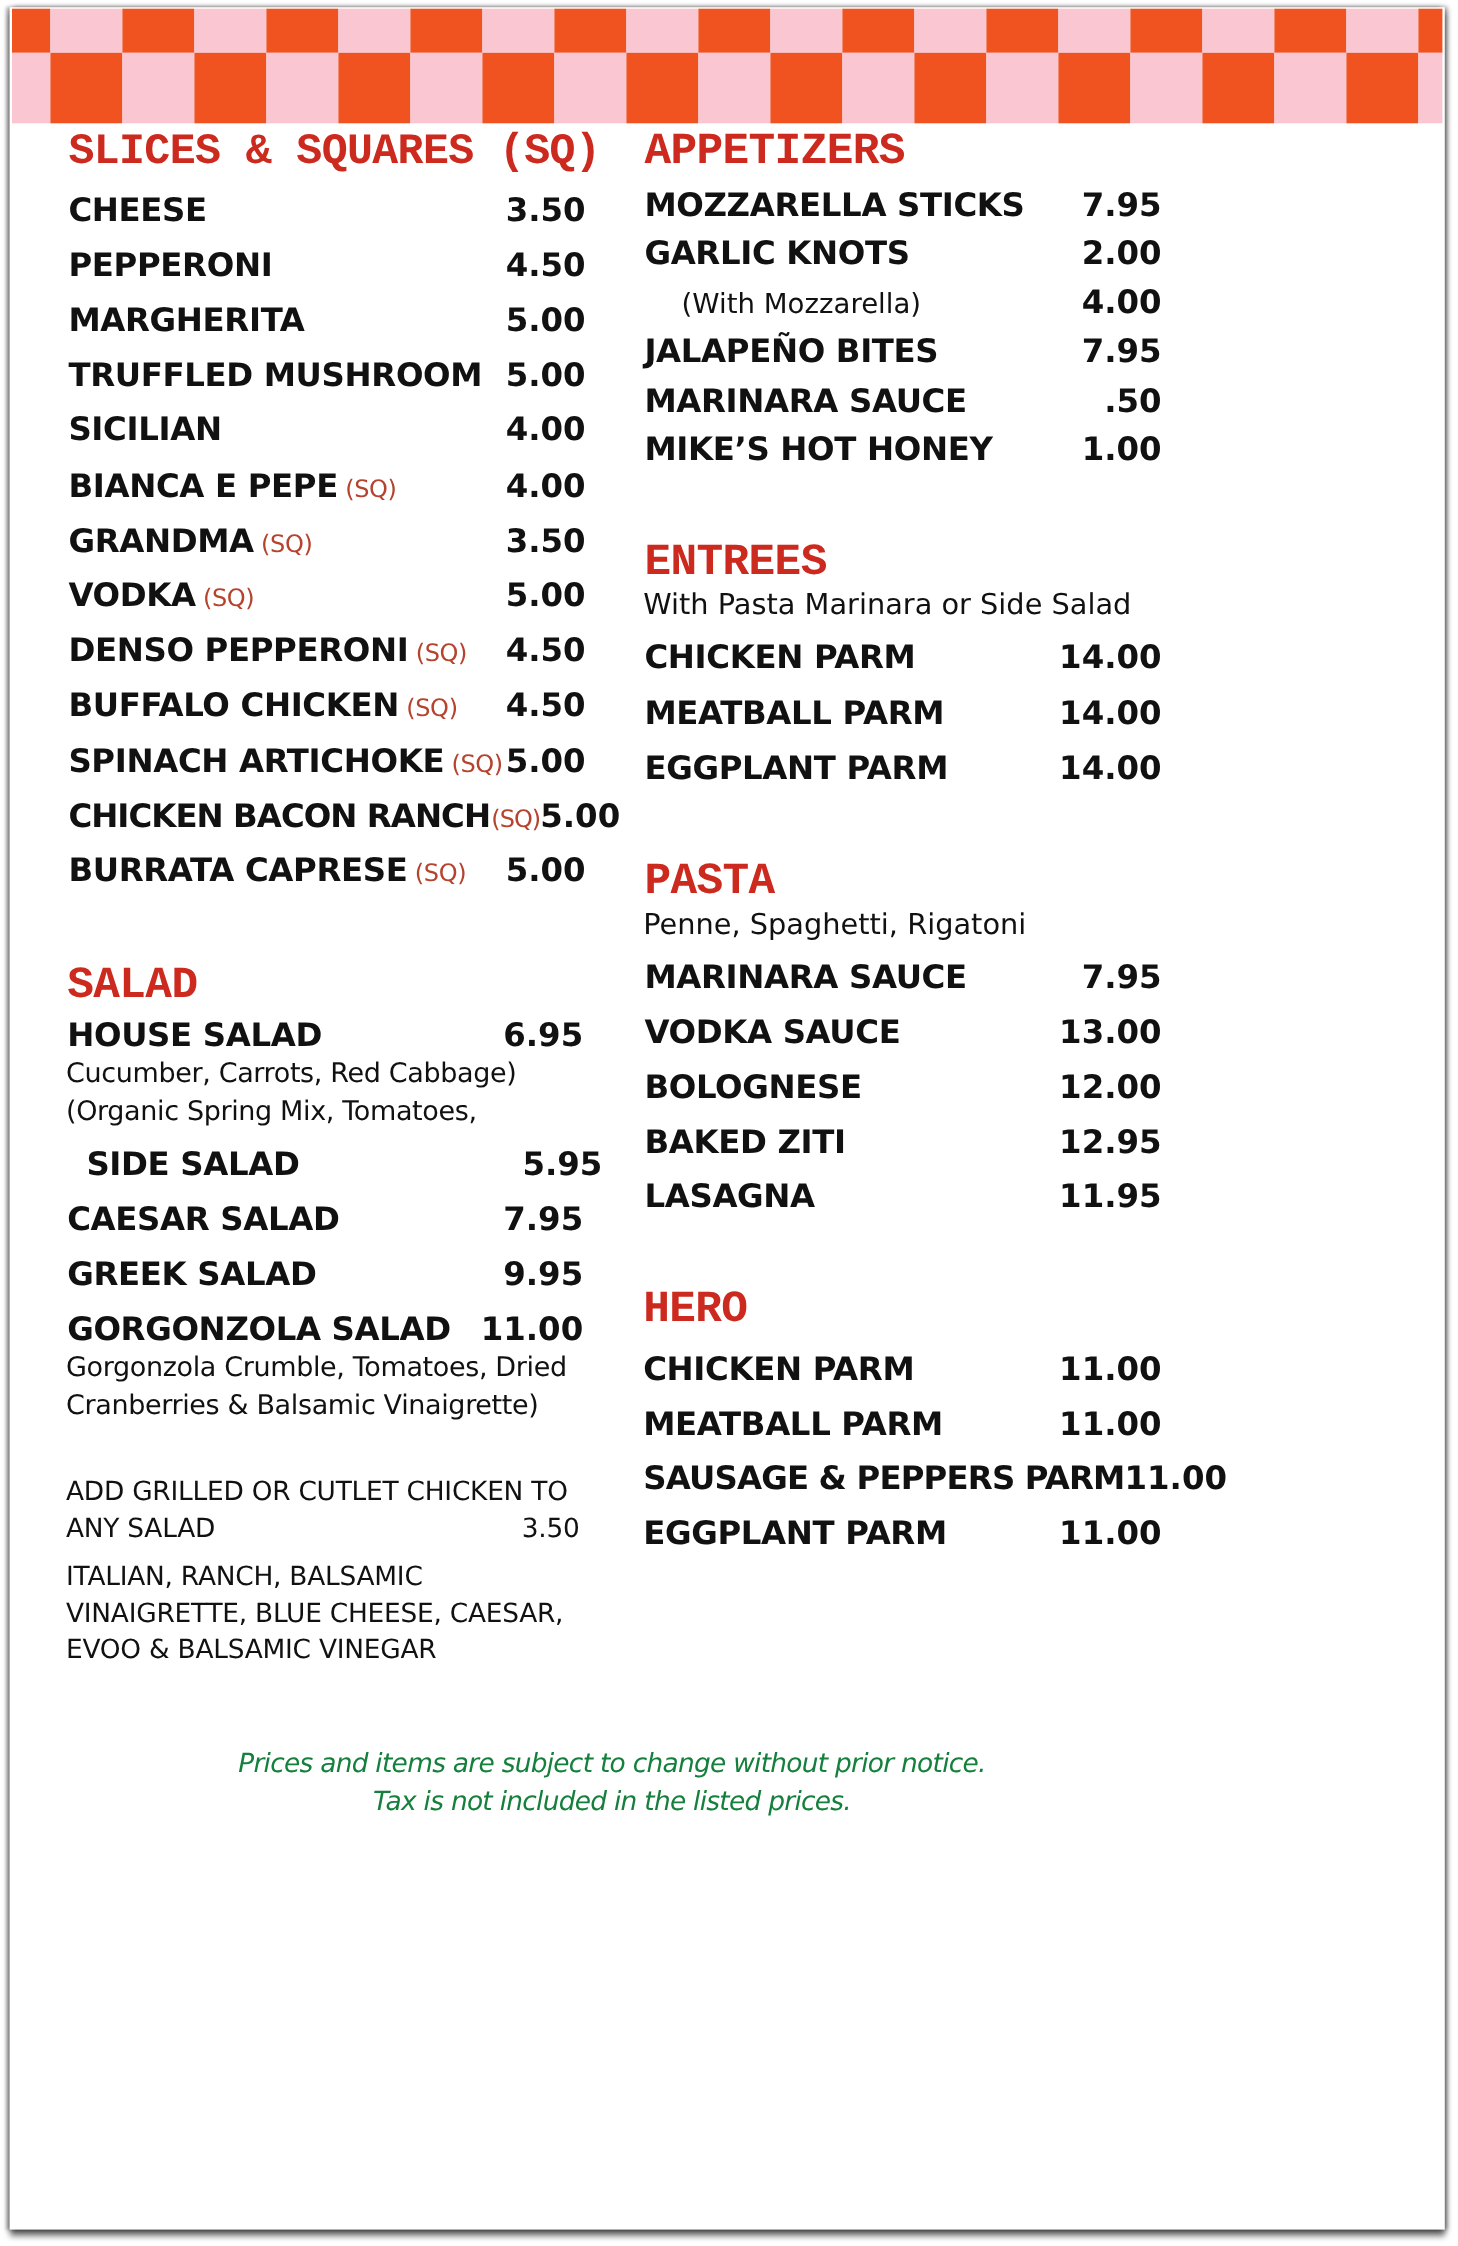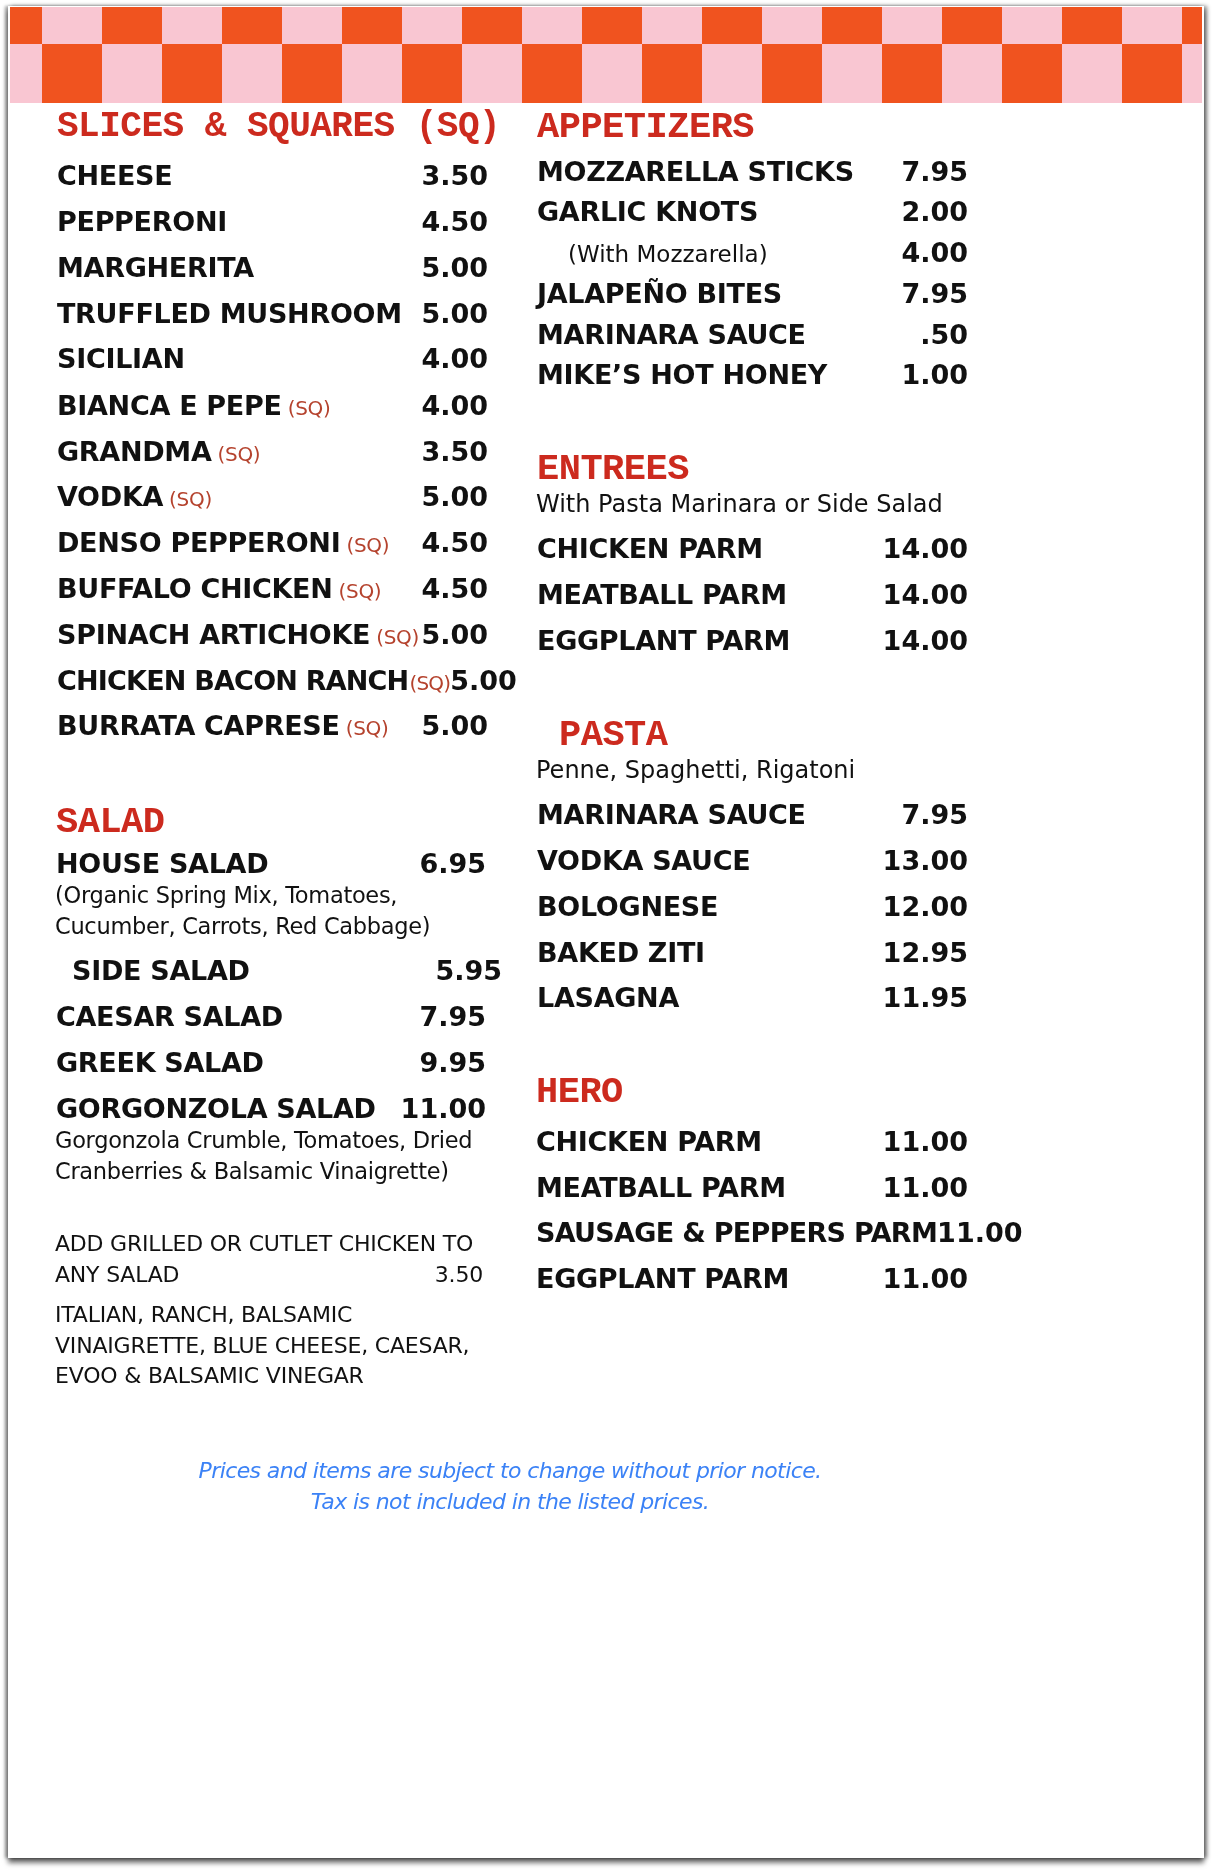--- a/index.html
+++ b/index.html
@@ -53,21 +53,21 @@
     position: absolute; left: 55px; width: 440px; font-size: 22.5px; line-height: 30.5px; color: #111;
     letter-spacing: -0.3px;
   }
   .note-row {
     position: absolute; left: 55px; width: 428px; font-size: 22px; line-height: 30.5px; color: #111;
     letter-spacing: -0.2px;
   }
   .note-row .note-price { position: absolute; right: 0; bottom: 0; }
   .footer {
     position: absolute; left: 0; width: 1020px; text-align: center;
-    font-style: italic; font-size: 22px; line-height: 31px; color: #3b82f6;
+    font-style: italic; font-size: 22px; line-height: 31px; color: #15803d;
     letter-spacing: -0.6px;
   }
 </style>
 </head>
 <body>
 
 <div class="page"></div>
 
 <div class="checker">
   <div class="checker-row r1">
@@ -173,22 +173,22 @@
   <span class="item-price">5.00</span>
 </div>
 
 <div class="heading" style="left:56px; top:804px;">SALAD</div>
 
 <div class="row left" style="top:850px; left:56px; width:430px;">
   <span class="item-name">HOUSE SALAD</span>
   <span class="item-price">6.95</span>
 </div>
 <div class="desc" style="top:880px">
+  <div>Cucumber, Carrots, Red Cabbage)</div>
   <div>(Organic Spring Mix, Tomatoes,</div>
-  <div>Cucumber, Carrots, Red Cabbage)</div>
 </div>
 
 <div class="row left" style="top:957px; left:72px; width:430px;">
   <span class="item-name">SIDE SALAD</span>
   <span class="item-price">5.95</span>
 </div>
 <div class="row left" style="top:1003px; left:56px; width:430px;">
   <span class="item-name">CAESAR SALAD</span>
   <span class="item-price">7.95</span>
 </div>
@@ -253,21 +253,21 @@
 </div>
 <div class="row right" style="top:581px">
   <span class="item-name">MEATBALL PARM</span>
   <span class="item-price">14.00</span>
 </div>
 <div class="row right" style="top:627px">
   <span class="item-name">EGGPLANT PARM</span>
   <span class="item-price">14.00</span>
 </div>
 
-<div class="heading" style="left:559px; top:717px;">PASTA</div>
+<div class="heading" style="left:537px; top:717px;">PASTA</div>
 <div class="subtitle" style="left:536px; top:758px;">Penne,  Spaghetti, Rigatoni</div>
 
 <div class="row right" style="top:801px">
   <span class="item-name">MARINARA SAUCE</span>
   <span class="item-price">7.95</span>
 </div>
 <div class="row right" style="top:847px">
   <span class="item-name">VODKA SAUCE</span>
   <span class="item-price">13.00</span>
 </div>

